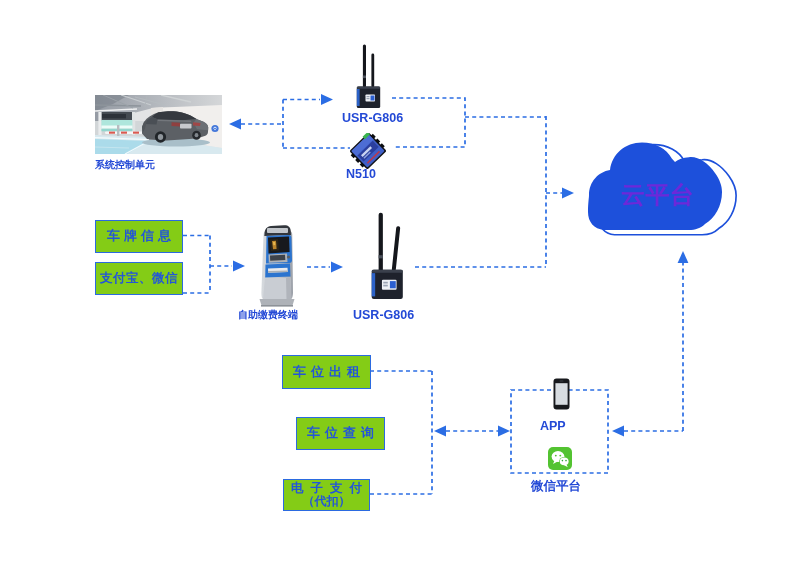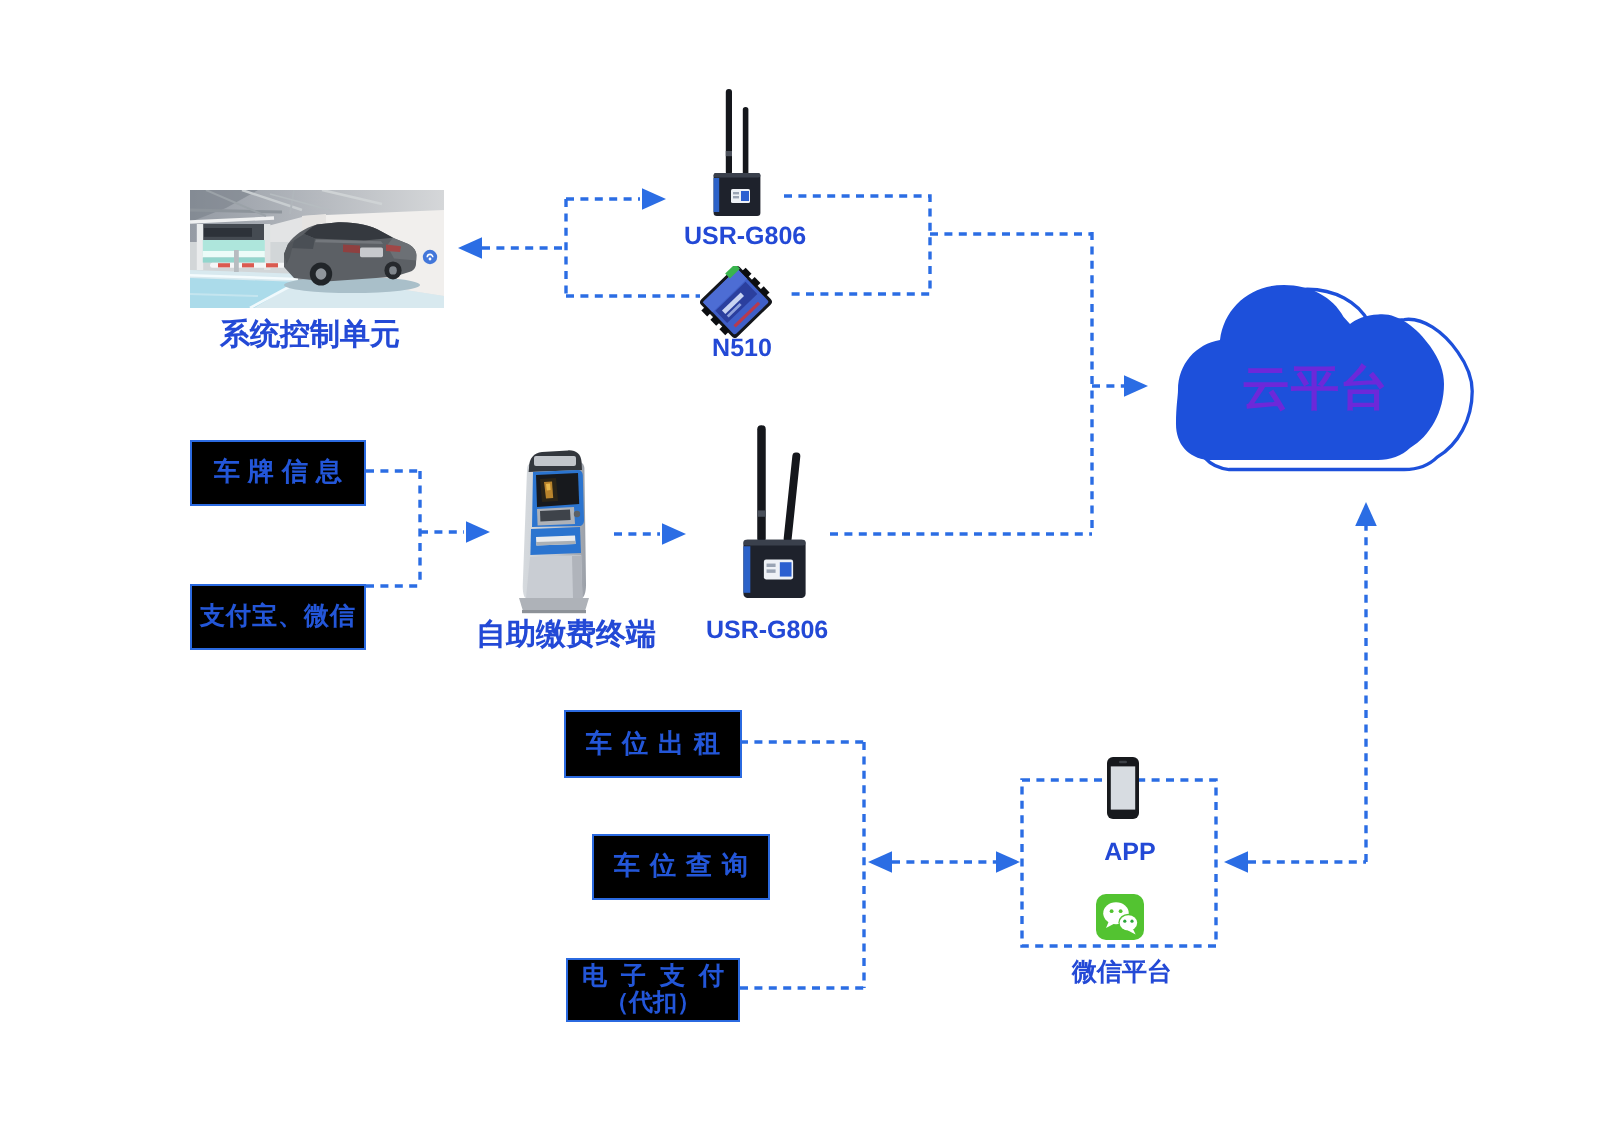--- a/index.html
+++ b/index.html
@@ -1,22 +1,22 @@
 <!DOCTYPE html>
 <html><head>
 <meta charset="utf-8">
 <style>
   html,body{margin:0;padding:0;background:#ffffff;}
   body{font-family:"Liberation Sans","DejaVu Sans",sans-serif;}
   .canvas{position:relative;width:800px;height:566px;background:#ffffff;overflow:hidden;}
   .abs{position:absolute;}
-  .lbl{position:absolute;color:#2349d6;font-weight:bold;text-align:center;white-space:nowrap;}
-  .lbl-cn{font-size:15px;}
+  .lbl{position:absolute;color:#2349d6;font-weight:bold;text-align:left;white-space:nowrap;}
+  .lbl-cn{font-size:10px;}
   .lbl-sm{font-size:12.5px;}
-  .infobox{position:absolute;border:1.7px solid #2b6ae0;background:#000000;color:#2356d8;
+  .infobox{position:absolute;border:1.7px solid #2b6ae0;background:#84cc16;color:#2356d8;
            font-weight:bold;font-size:13px;display:flex;flex-direction:column;
            align-items:center;justify-content:center;line-height:1.15;}
   .ls4{letter-spacing:4px;margin-right:-4px;}
   .ls7{letter-spacing:7px;margin-right:-7px;}
   .ls5{letter-spacing:5px;margin-right:-5px;}
   .ls1{letter-spacing:0.5px;}
   .cloud-label{position:absolute;color:#6d28d9;font-weight:bold;font-size:24px;letter-spacing:0.5px;line-height:1;}
 </style>
 </head>
 <body>
@@ -168,21 +168,21 @@
       <rect x="10" y="25.5" width="17" height="1.6" fill="#b83a4e"></rect>
       <rect x="25" y="4" width="7" height="3.4" fill="#39b44e"></rect>
     </g>
   </svg>
   <div class="lbl lbl-sm" style="left:346px;top:166.5px;width:50px;">N510</div>
 
   <div class="infobox" style="left:95px;top:220px;width:86px;height:31px;">
     <span class="ls4">车牌信息</span>
   </div>
 
-  <div class="infobox" style="left:95px;top:292px;width:86px;height:31px;">
+  <div class="infobox" style="left:95px;top:262px;width:86px;height:31px;">
     <span class="ls1" style="font-size:12.5px;">支付宝、微信</span>
   </div>
 
   <svg class="abs" style="left:258px;top:222px;" width="38" height="86" viewBox="0 0 38 86">
     <defs>
       <linearGradient id="kioskbody" x1="0" y1="0" x2="1" y2="0">
         <stop offset="0" stop-color="#d6dade"></stop>
           <stop offset="0.55" stop-color="#c3c7cd"></stop>
         <stop offset="1" stop-color="#9ba0a8"></stop>
       </linearGradient>

